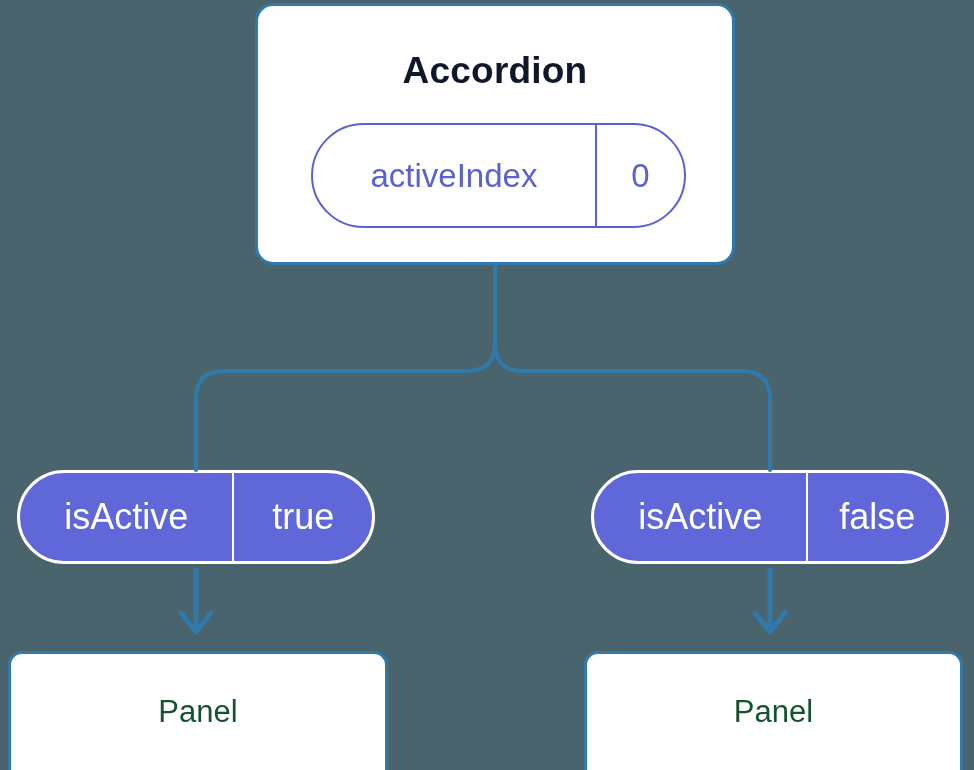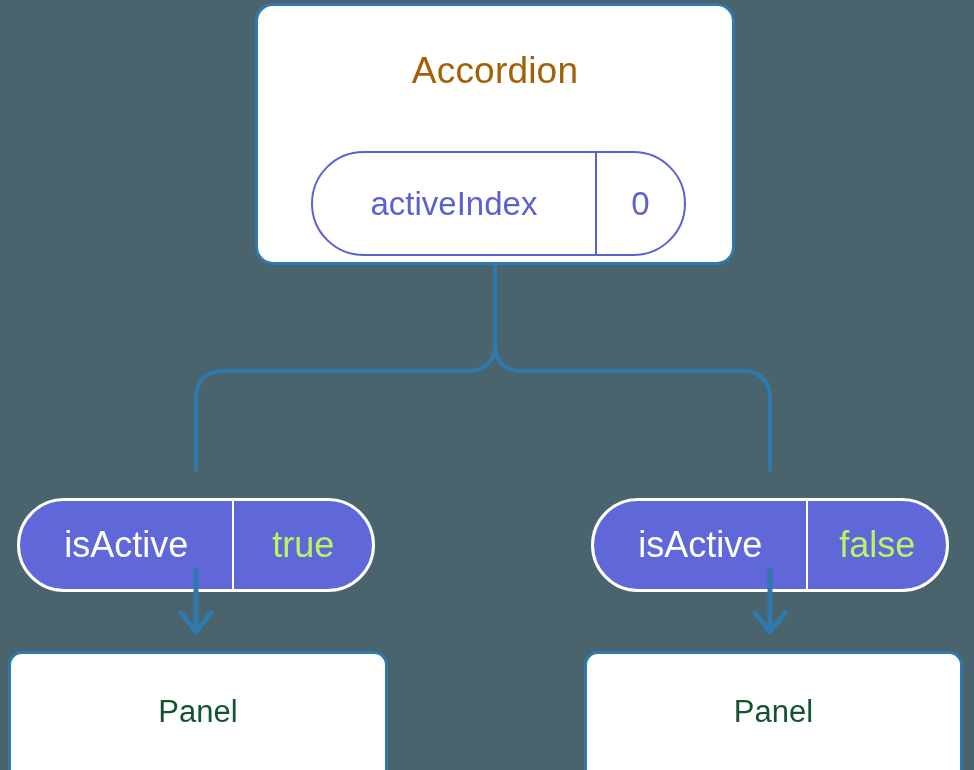--- a/index.html
+++ b/index.html
@@ -52,35 +52,34 @@
     height: 262px;
     border-radius: 18px;
   }
 
   .card-title {
     position: absolute;
     left: 0;
     right: 0;
     top: 44px;
     text-align: center;
-    color: #a16207;
+    color: #0f172a;
     font-size: 37px;
-    font-weight: 400;
+    font-weight: 700;
     letter-spacing: 0.2px;
   }
 
   
   .pill {
     position: absolute;
     display: flex;
     align-items: stretch;
     box-sizing: border-box;
     border-radius: 999px;
     overflow: hidden;
-    margin-top: 28px;
   }
   .pill .pill-key,
   .pill .pill-val {
     display: flex;
     align-items: center;
     justify-content: center;
     box-sizing: border-box;
     white-space: nowrap;
   }
 
@@ -100,21 +99,21 @@
   
   .pill-filled {
     background: #6067d9;
     border: 3px solid #ffffff;
   }
   .pill-filled .pill-key {
     color: #ffffff;
     border-right: 2px solid #ffffff;
   }
   .pill-filled .pill-val {
-    color: #bef264;
+    color: #ffffff;
   }
 
   
   #accordion-prop {
     left: 53px;
     top: 117px;
     width: 375px;
     height: 105px;
     font-size: 33px;
   }

